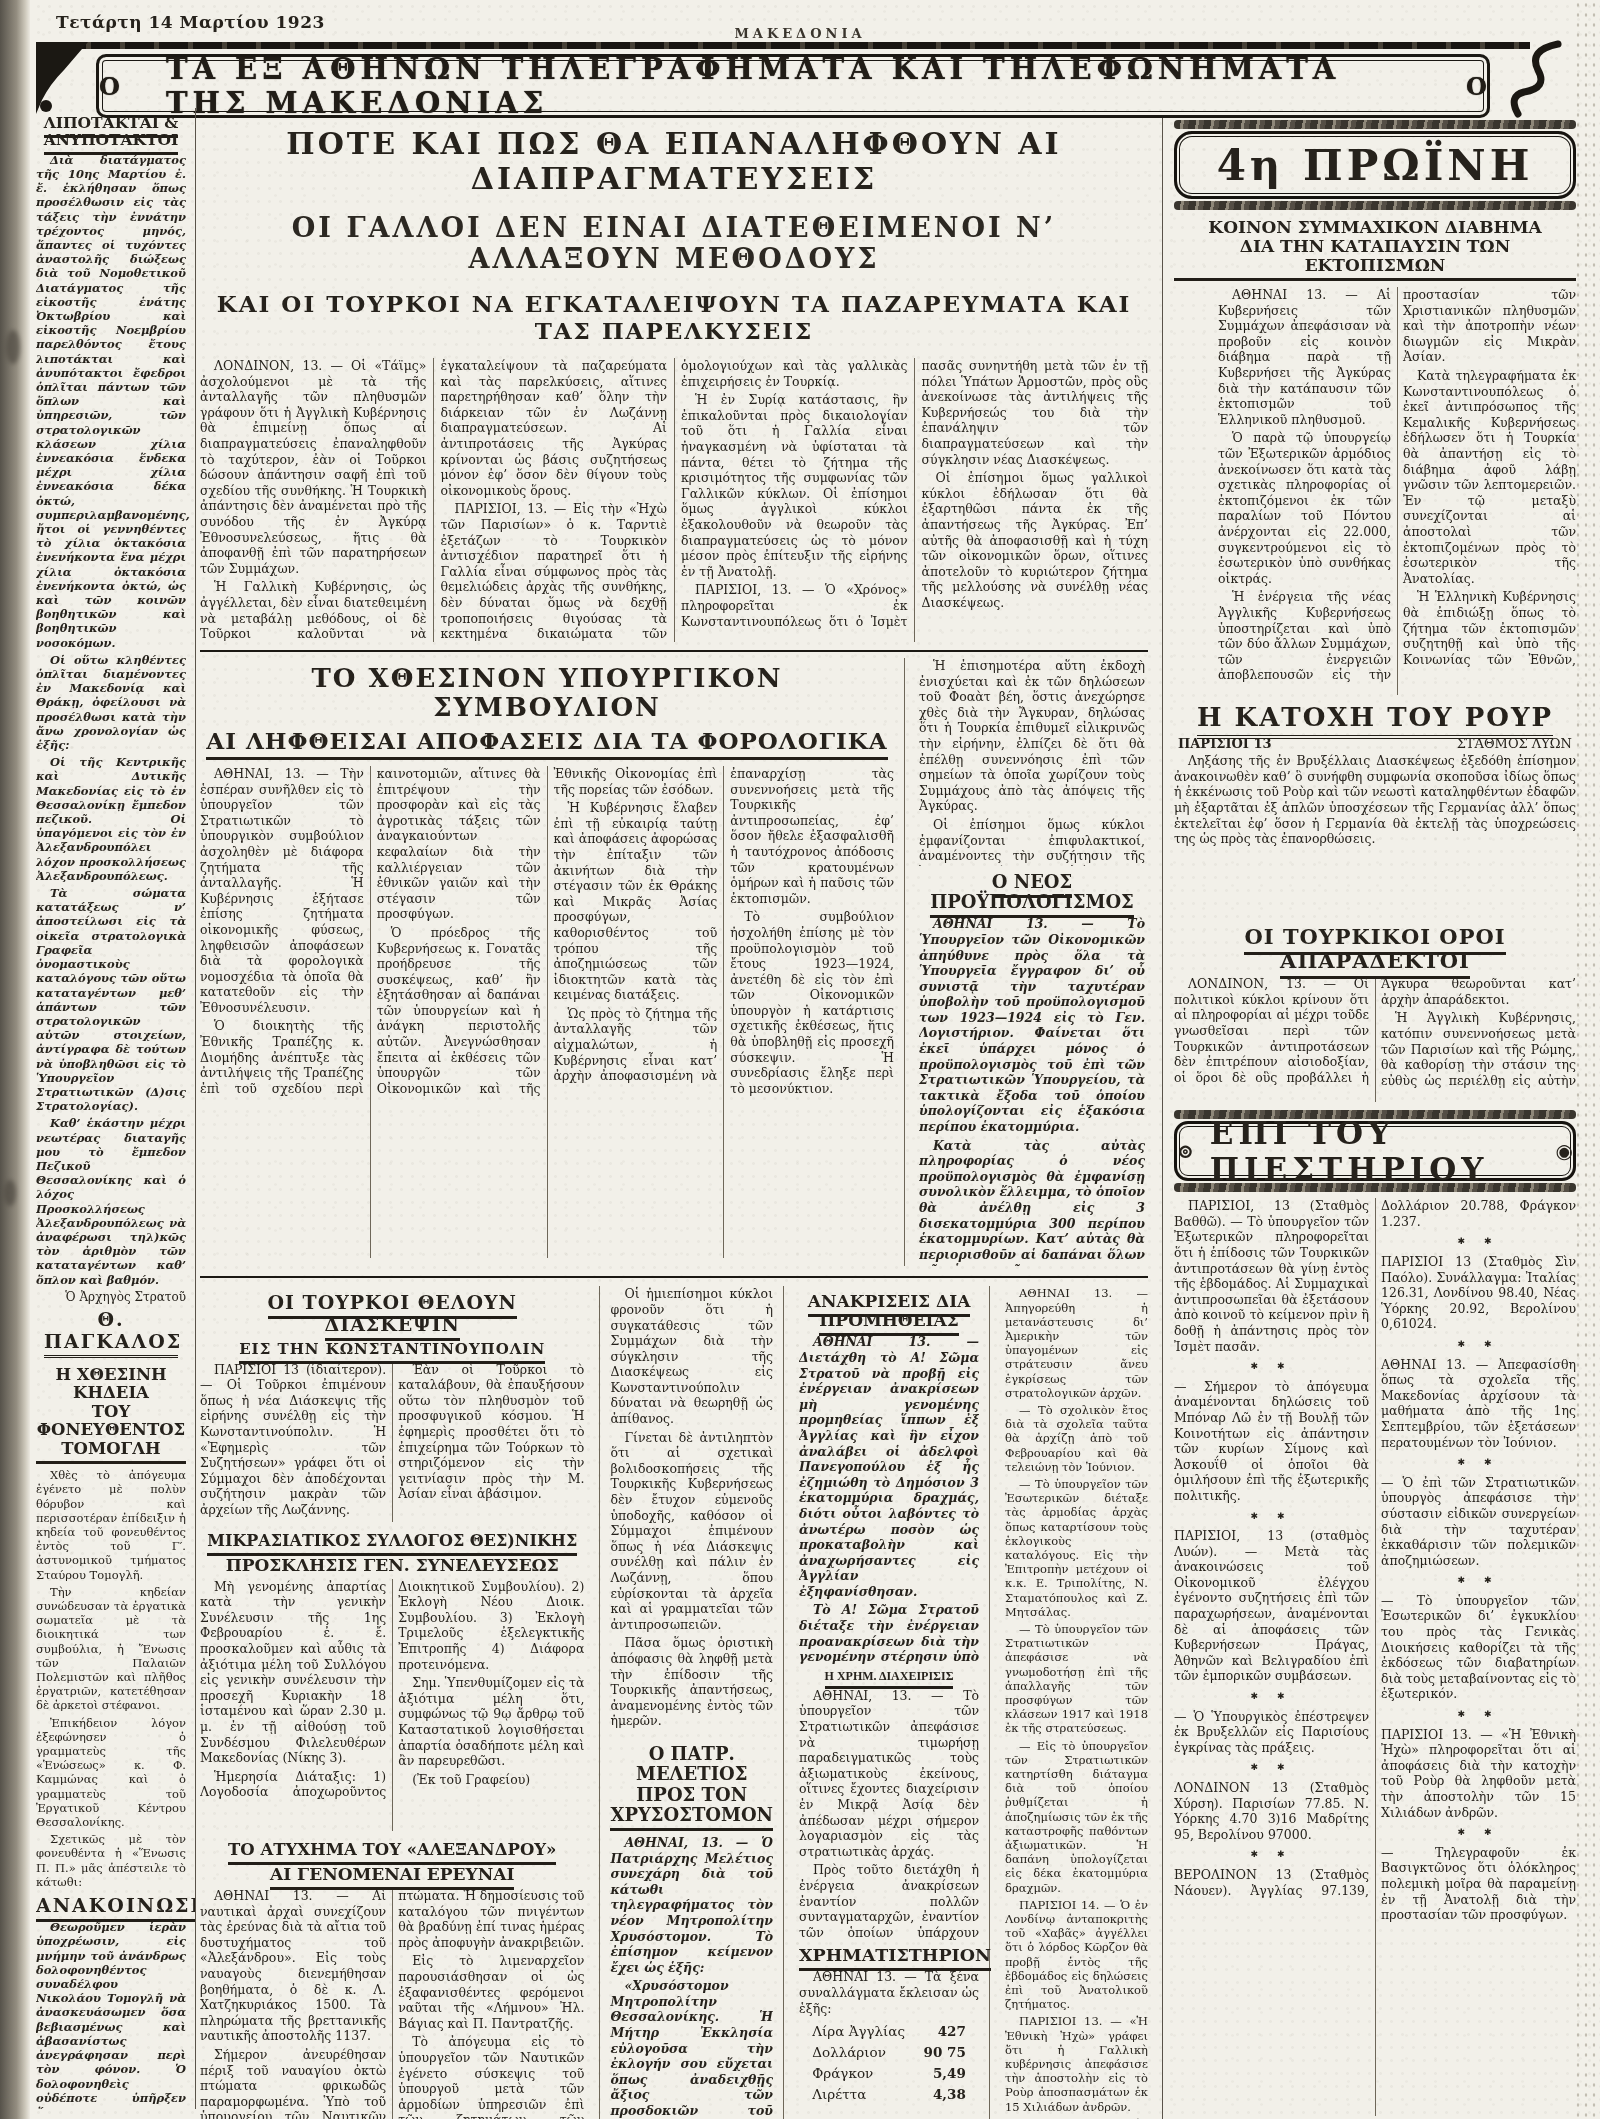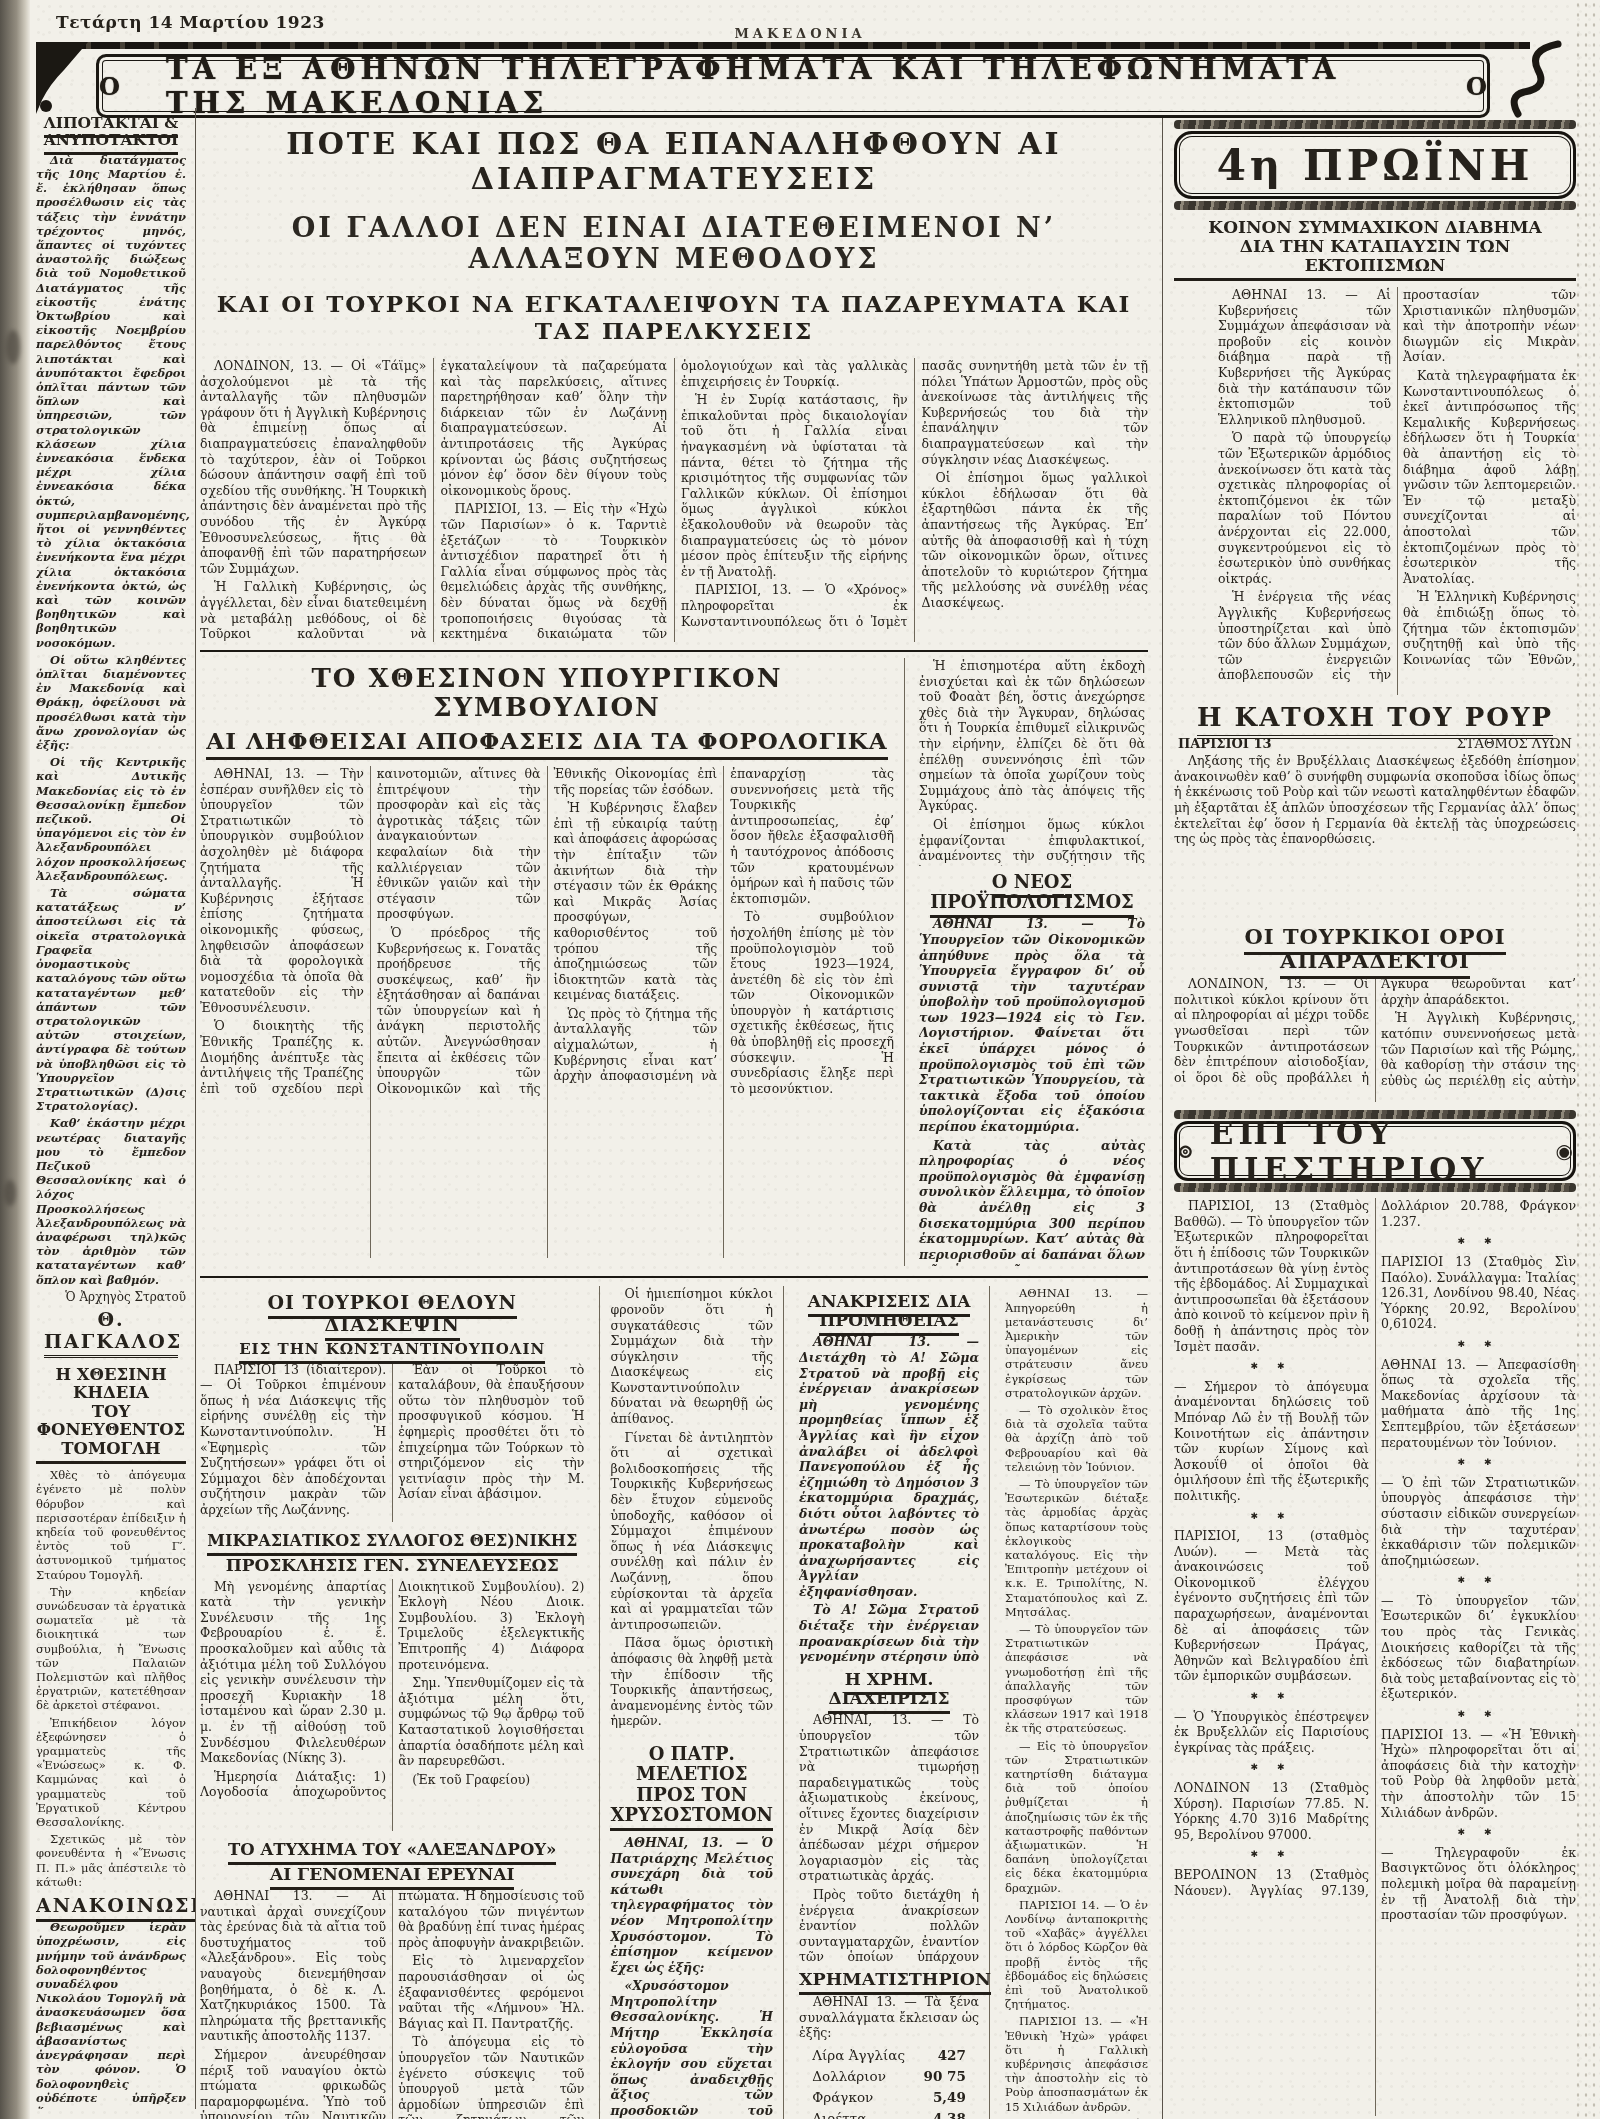--- a/index.html
+++ b/index.html
@@ -95,21 +95,21 @@
   .sig-name{text-align:center;font-size:19px;font-weight:bold;letter-spacing:2px;border-bottom:3px double #221e18;padding-bottom:3px;margin:4px 8px 8px;}
 
   .rates{width:92%;margin:4px auto 0;font-size:13.5px;}
   .rate-row{display:flex;justify-content:space-between;padding:2.5px 6px;}
   .rate-name{}
   .rate-val{font-weight:bold;}
 
   .mini-h1{font-size:16px;} .mini-h2{font-size:17px;}
   .turks-h1{font-size:19px;letter-spacing:1px;} .turks-h2{font-size:15px;letter-spacing:1px;}
   .atyx-h1{font-size:16.5px;letter-spacing:0;} .patr-h{font-size:18px;}
-  .anakr-h{font-size:17px;} .diax-h{font-size:17px;} .stock-h{font-size:17.5px;}
+  .anakr-h{font-size:17px;} .diax-h{font-size:12px;font-family:Liberation Serif, serif;} .stock-h{font-size:17.5px;}
   .neos-h{font-size:18px;} .lip-h{font-size:15.5px;} .kid-h{font-size:16.5px;}
   .anak-h{font-size:19px;letter-spacing:2px;}
   .stock-intro{font-size:12px;line-height:15px;}
 </style>
 </head>
 <body>
 
 <div id="page">
 
   <div class="scan-left"></div>

